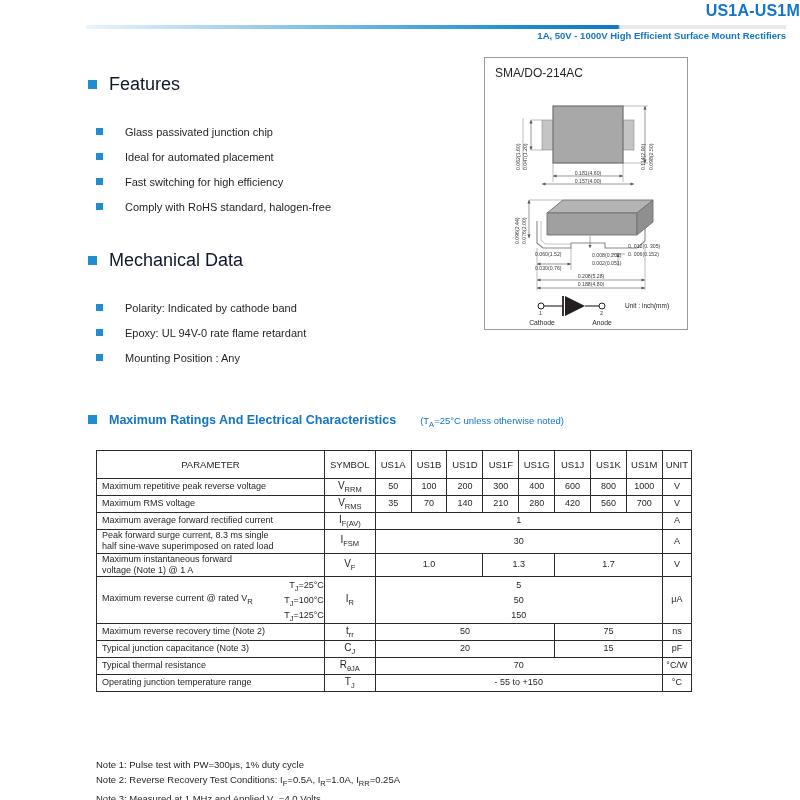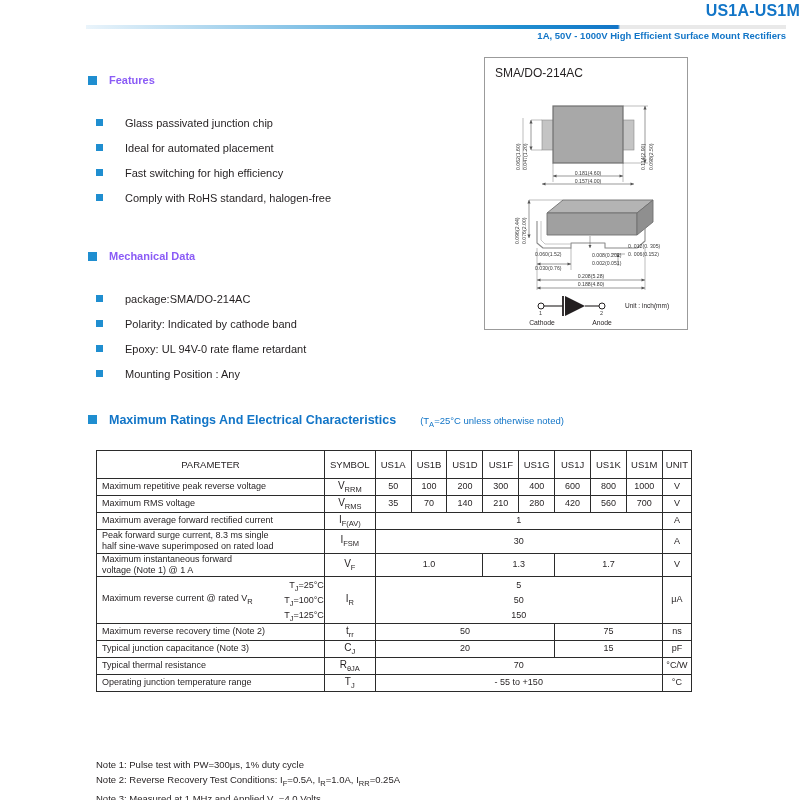--- a/index.html
+++ b/index.html
@@ -30,21 +30,21 @@
     white-space:nowrap;
   }
 
   
   .sec-head {
     display:flex; align-items:center; gap:12px;
   }
   .sq { width:9px; height:9px; background:#1f8ed0; flex:0 0 auto; }
   .sq-sm { width:7px; height:7px; background:#1f8ed0; flex:0 0 auto; }
   .sec-title {
-    font-size:11px; font-weight:bold; color:#8b5cf6;
+    font-size:18px; font-weight:normal; color:#0f172a;
   }
 
   .bullet-list { margin-top:24px; }
   .bullet {
     display:flex; align-items:center; gap:0;
     height:25px; padding-left:8px;
   }
   .bullet .sq-sm { margin-right:22px; }
   .bullet-text { font-size:11px; color:#231f20; }
 
@@ -135,24 +135,20 @@
     </div>
   </div>
 </div>
 
 <div id="mechanical">
   <div class="sec-head">
     <span class="sq"></span>
     <span class="sec-title">Mechanical Data</span>
   </div>
   <div class="bullet-list">
-    <div class="bullet">
-      <span class="sq-sm"></span>
-      <span class="bullet-text">package:SMA/DO-214AC</span>
-    </div>
     <div class="bullet">
       <span class="sq-sm"></span>
       <span class="bullet-text">Polarity: Indicated by cathode band</span>
     </div>
     <div class="bullet">
       <span class="sq-sm"></span>
       <span class="bullet-text">Epoxy: UL 94V-0 rate flame retardant</span>
     </div>
     <div class="bullet">
       <span class="sq-sm"></span>

